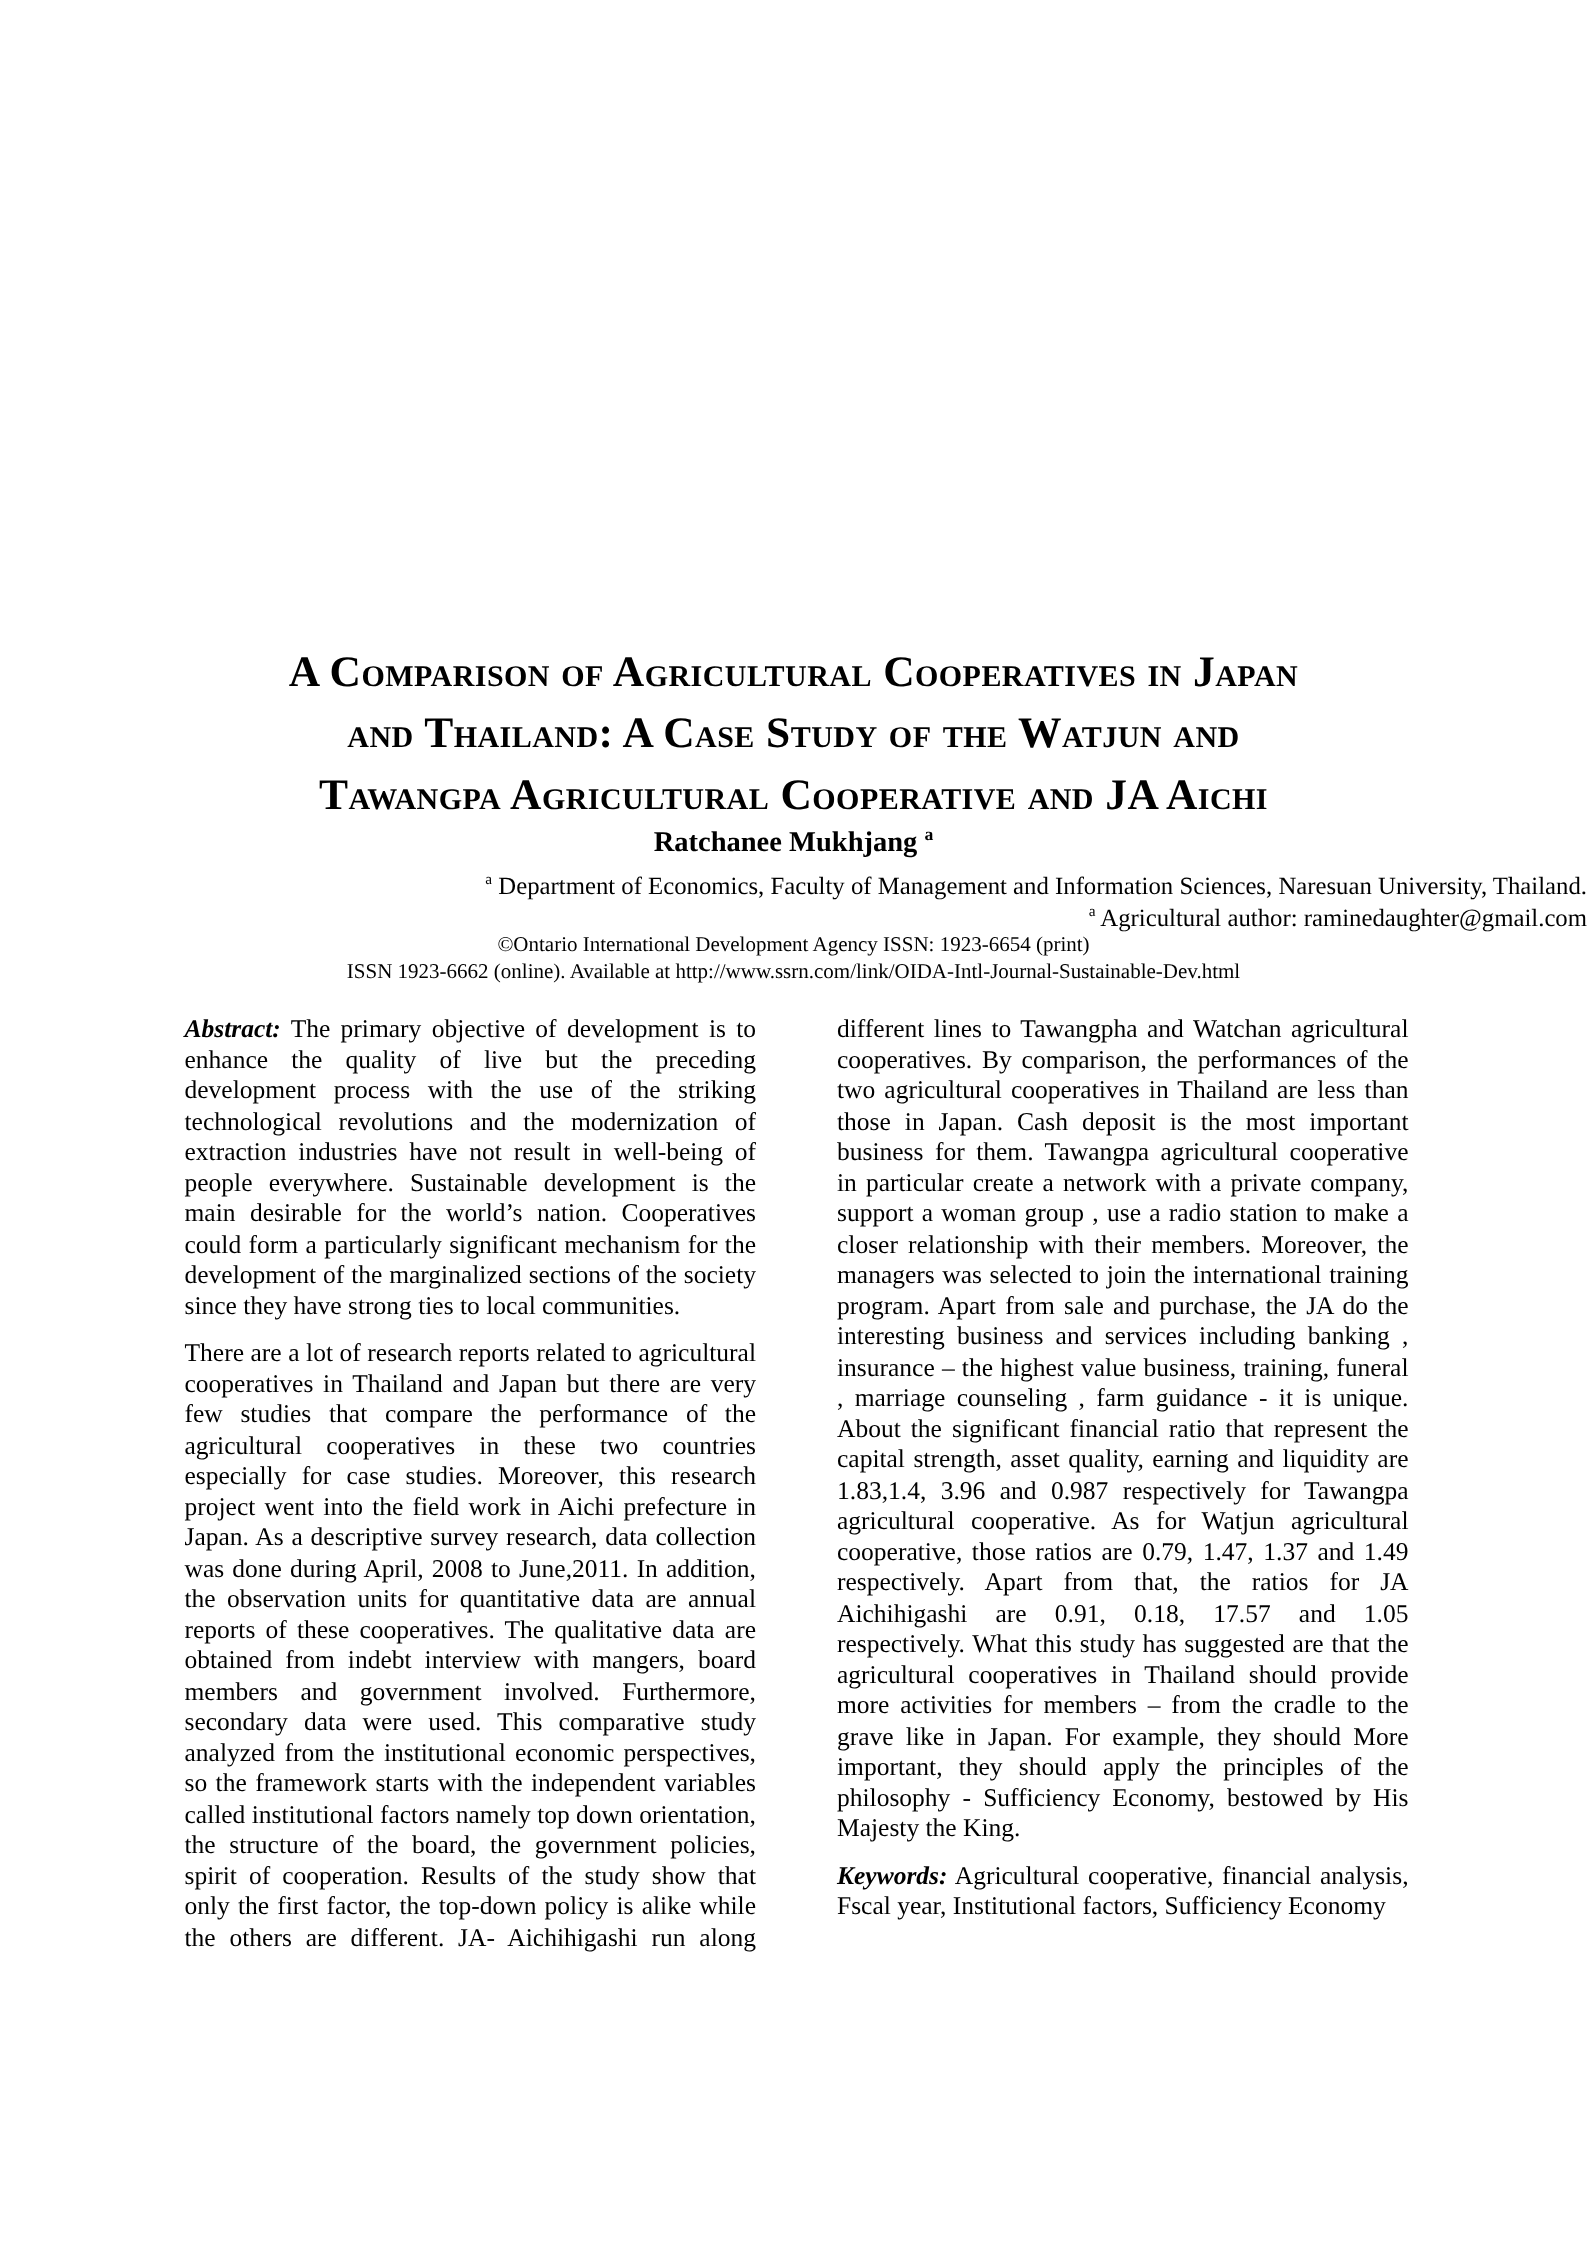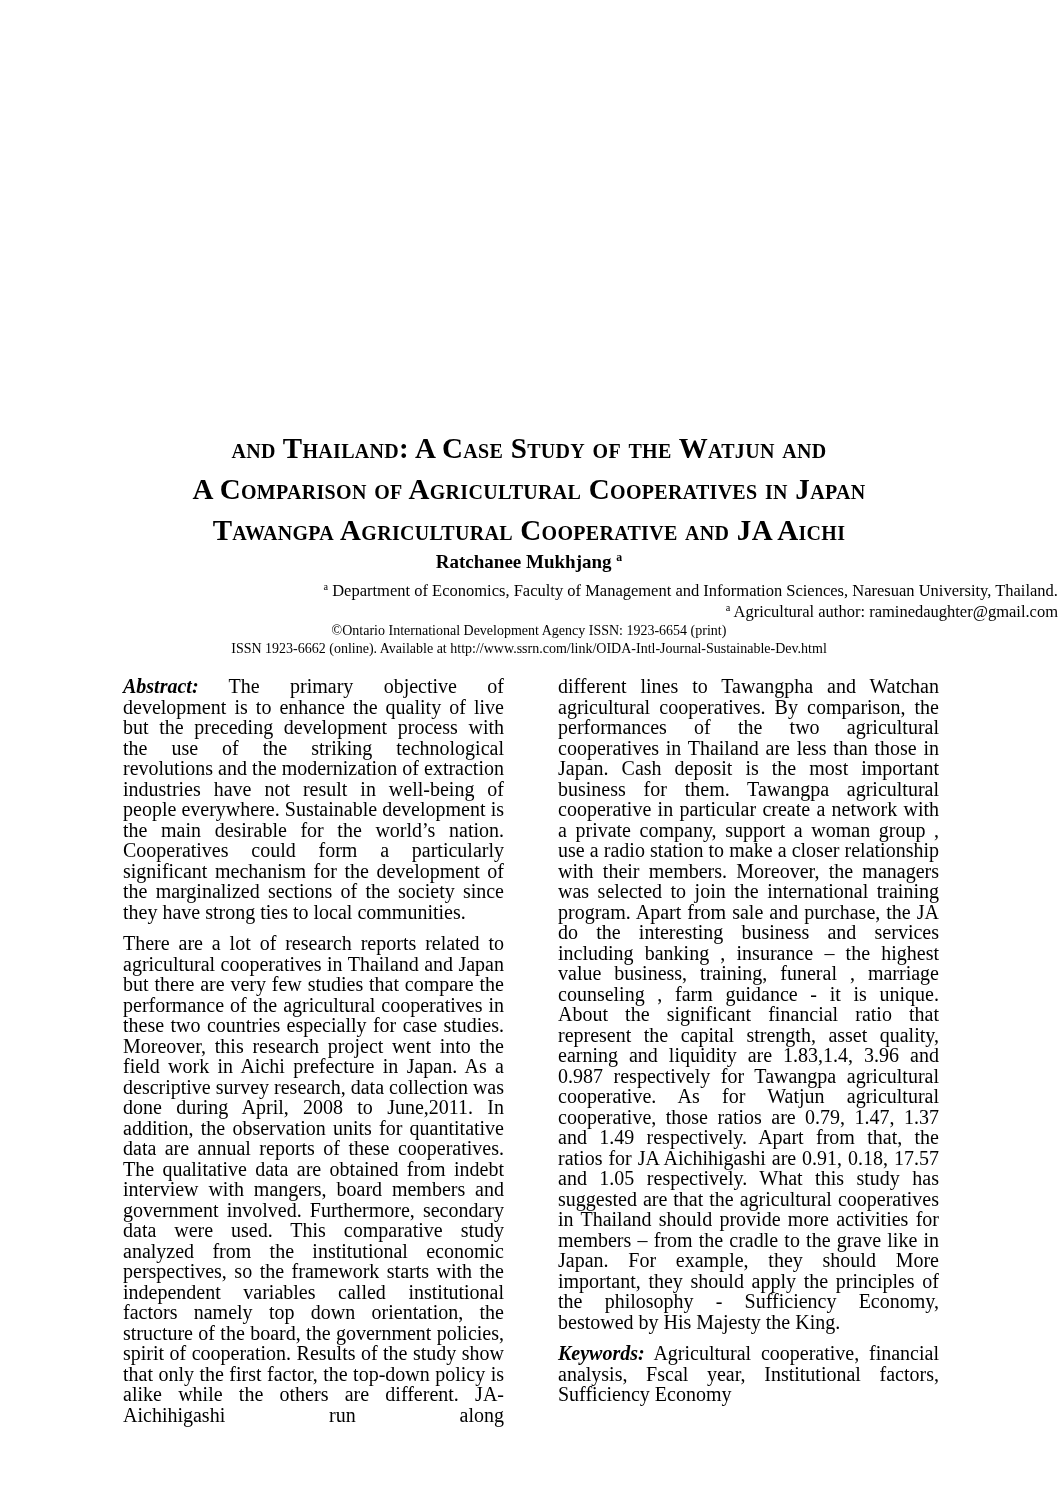--- a/index.html
+++ b/index.html
@@ -51,21 +51,21 @@
     font-size: 14px;
     line-height: 18px;
   }
   .columns {
     display: flex;
     margin: 18px 119px 0 123px;
     gap: 54px;
   }
   .col {
     width: 381px;
-    font-size: 20px;
+    font-size: 17px;
     line-height: 20.5px;
     text-align: justify;
   }
   .para {
     margin: 0 0 11px 0;
   }
   .para:last-child { margin-bottom: 0; }
   .fill-last {
     text-align-last: justify;
   }
@@ -77,22 +77,22 @@
     font-weight: normal;
   }
 </style>
 </head>
 <body>
 
 <div class="page">
 
   <header class="title-block">
     <h1 class="paper-title">
+      <span class="title-line">A Comparison of Agricultural Cooperatives in Japan</span>
       <span class="title-line">and Thailand: A Case Study of the Watjun and</span>
-      <span class="title-line">A Comparison of Agricultural Cooperatives in Japan</span>
       <span class="title-line">Tawangpa Agricultural Cooperative and JA Aichi</span>
     </h1>
 
     <div class="author-name"><span>Ratchanee Mukhjang</span> <sup>a</sup></div>
 
     <div class="affiliation-block">
       <div class="affiliation-line"><sup>a</sup><span> Department of Economics,  Faculty of Management and Information Sciences,  Naresuan University, Thailand.</span></div>
       <div class="corresponding-line"><sup>a</sup><span> Agricultural author: raminedaughter@gmail.com</span></div>
     </div>
 

